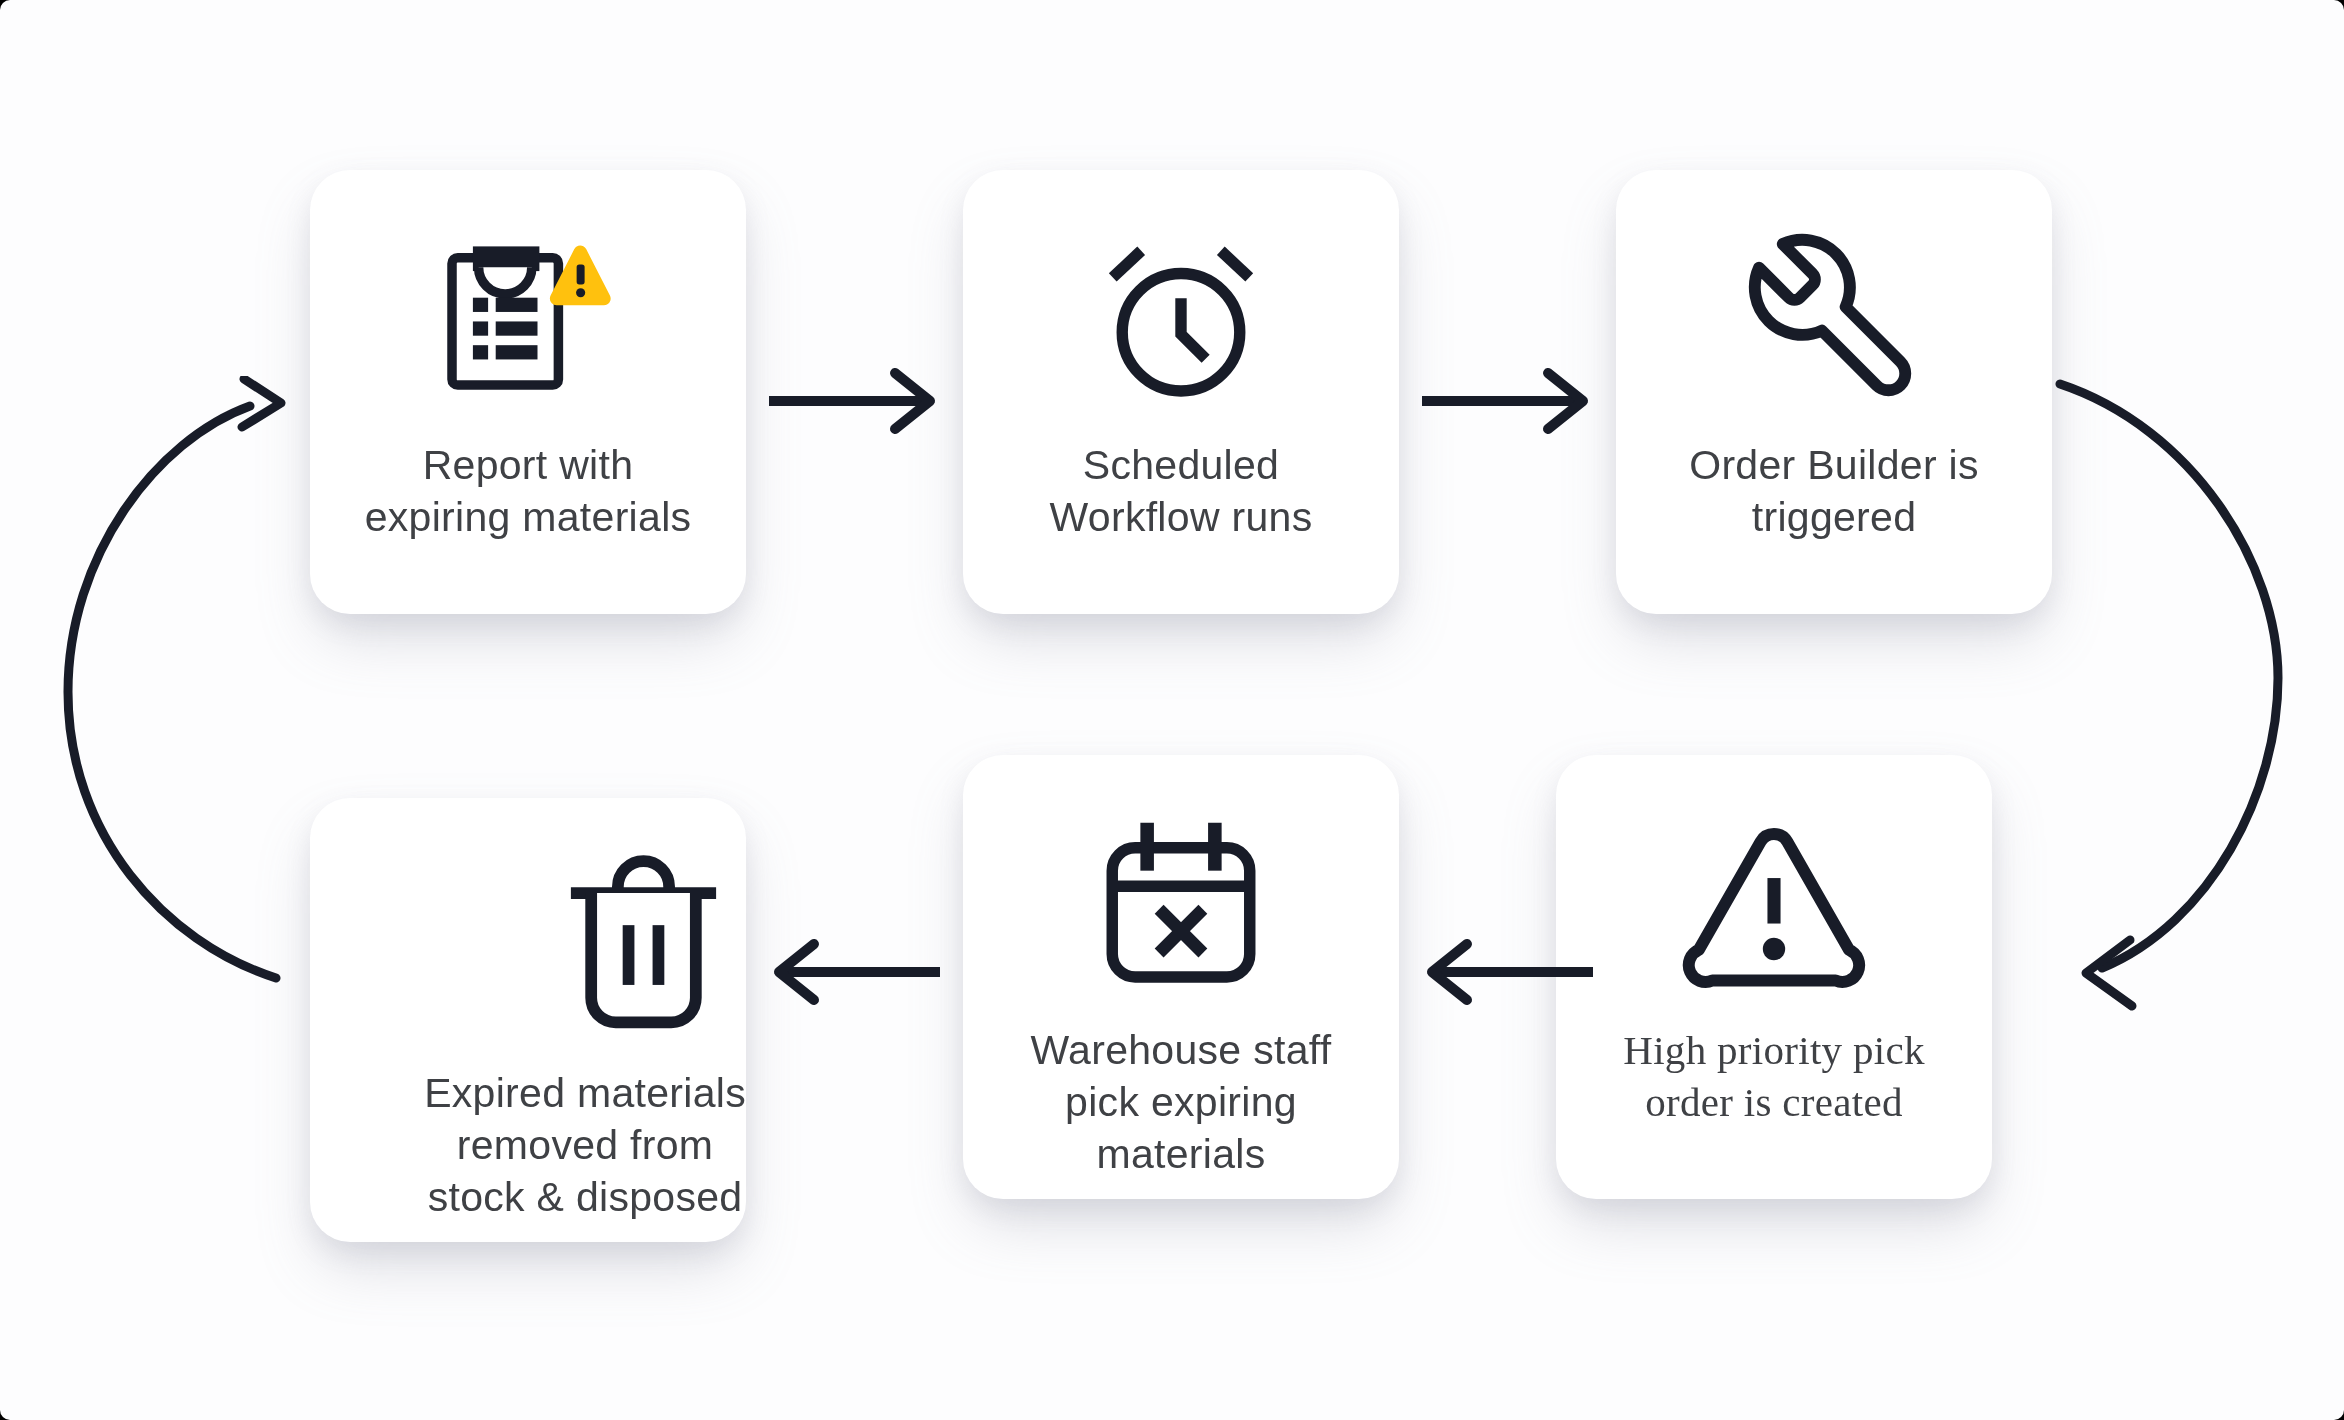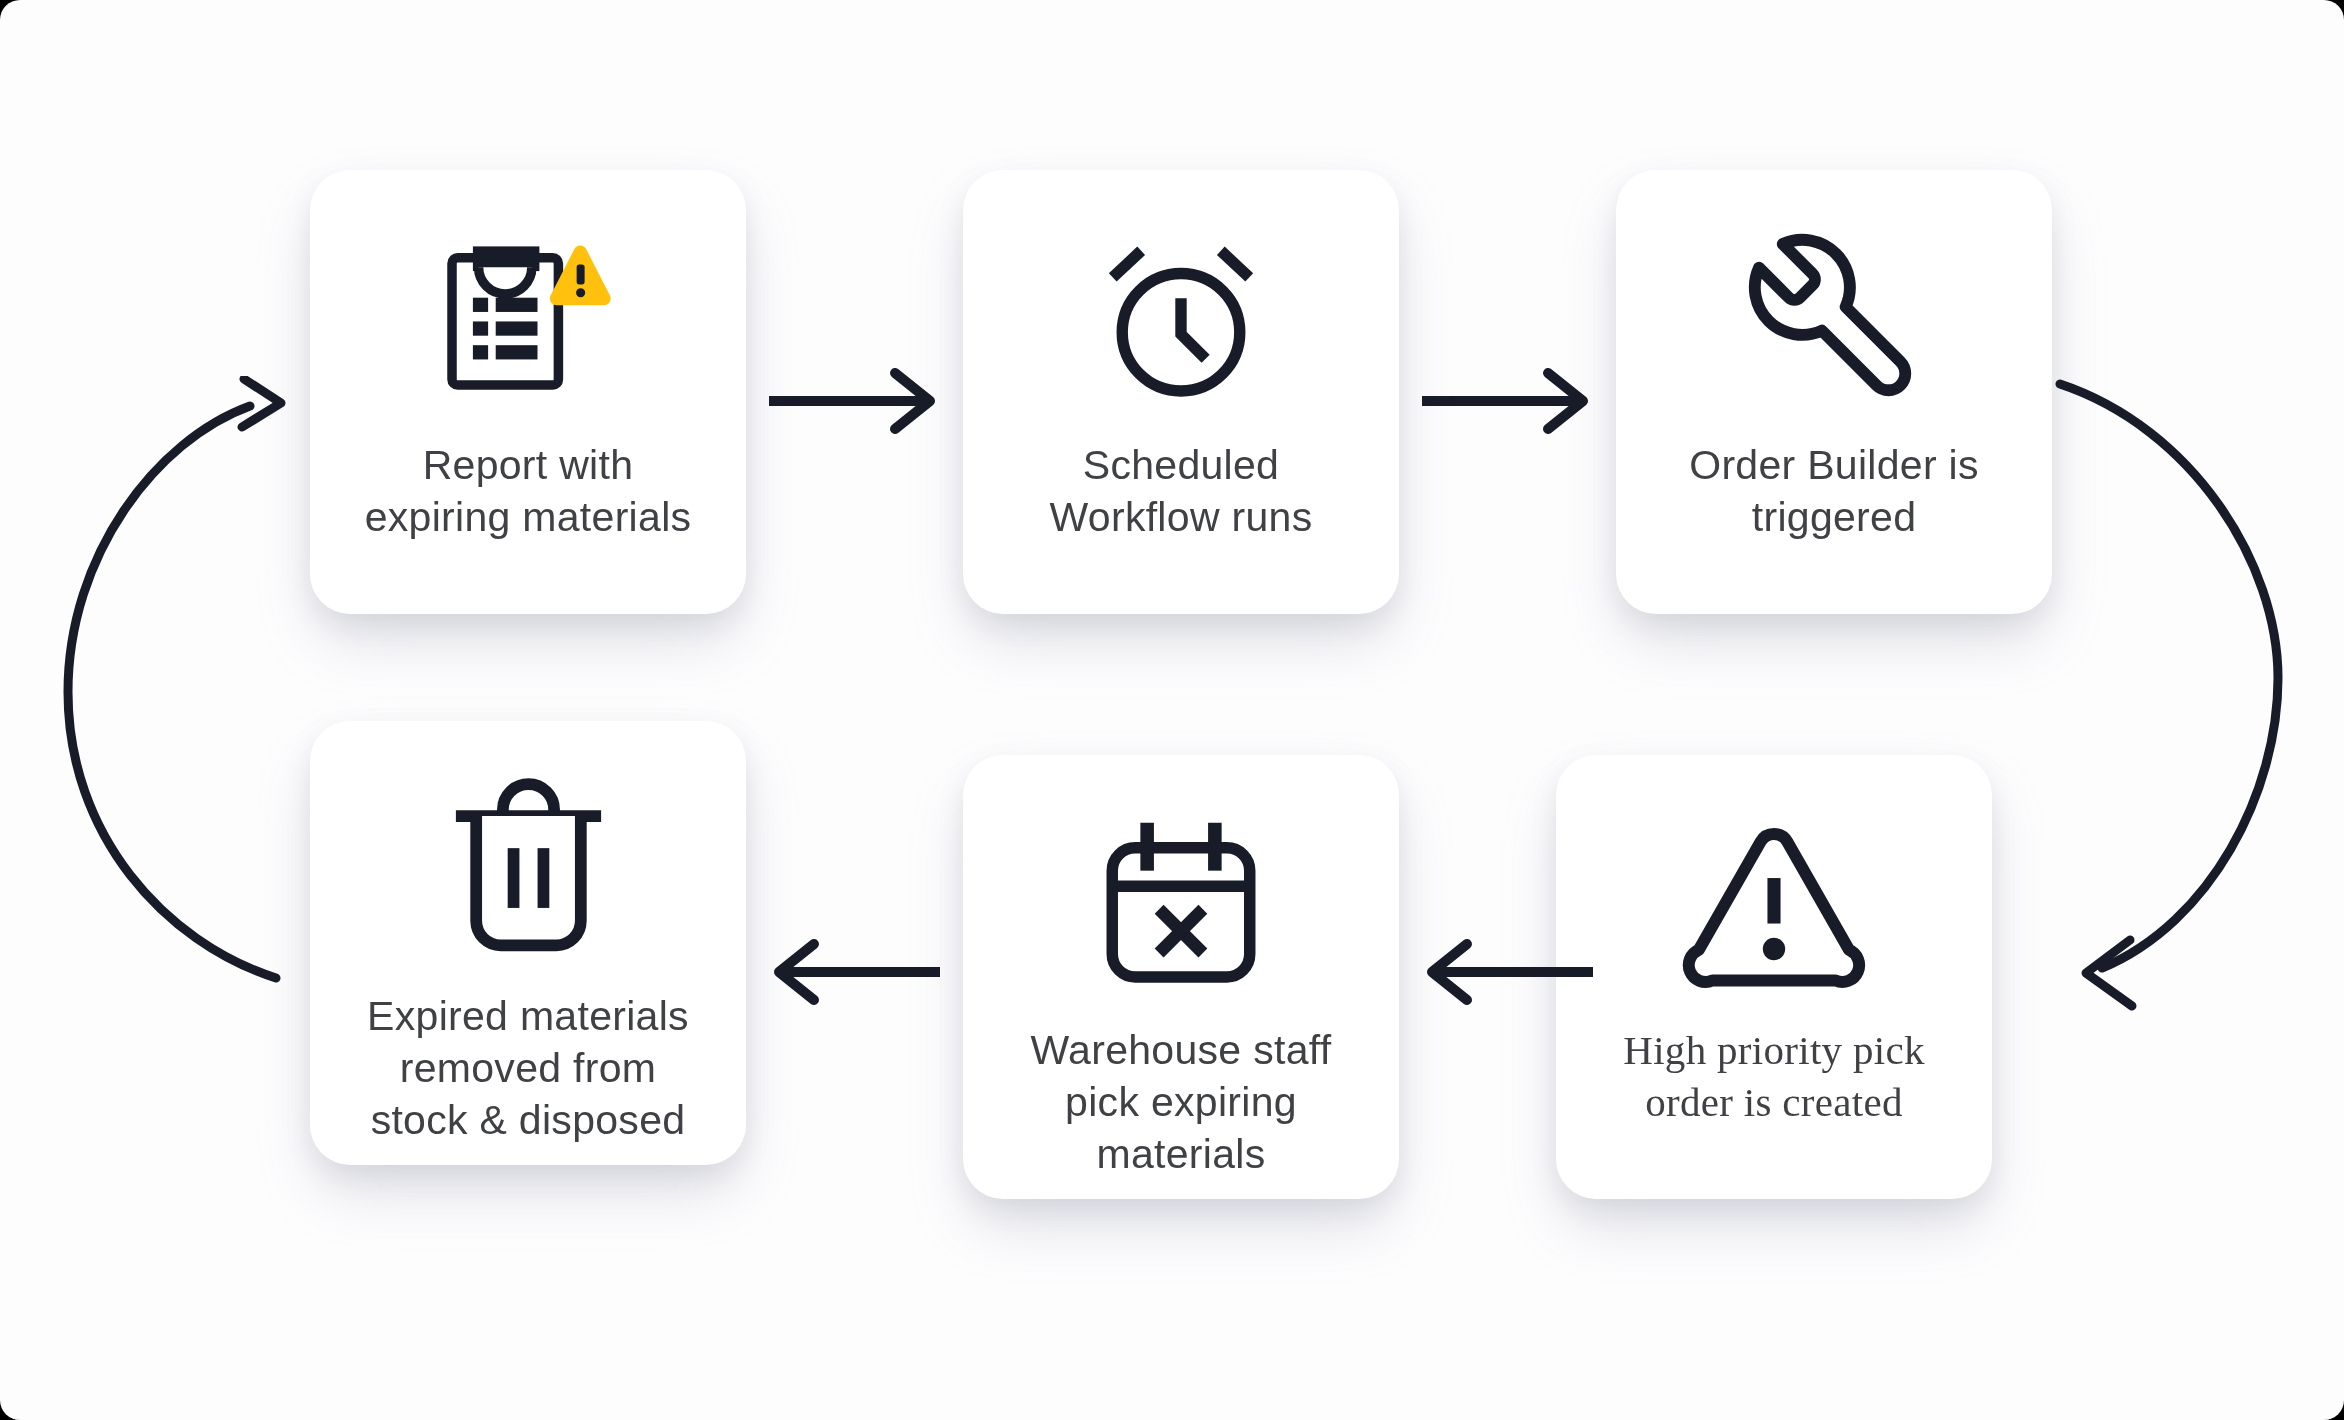--- a/index.html
+++ b/index.html
@@ -9,21 +9,21 @@
     height: 1420px;
     background: #000;
     overflow: hidden;
     font-family: "Liberation Sans", "DejaVu Sans", sans-serif;
   }
   .canvas {
     position: relative;
     width: 2344px;
     height: 1420px;
     background: #fdfdfe;
-    border-radius: 20px;
+    border-radius: 10px;
     overflow: hidden;
   }
   .card {
     position: absolute;
     width: 436px;
     height: 444px;
     background: #ffffff;
     border-radius: 40px;
     box-shadow: 0 30px 60px -8px rgba(138,144,160,0.30), 0 10px 24px rgba(138,144,160,0.15);
     display: flex;
@@ -94,21 +94,21 @@
         <circle cx="48" cy="55" r="31" fill="#ffffff" stroke="#181c28" stroke-width="6"></circle>
         <path d="M48 37 V56 L61 69" fill="none" stroke="#181c28" stroke-width="6" stroke-linecap="butt" stroke-linejoin="miter"></path>
         <path d="M12 26 L27 12" stroke="#181c28" stroke-width="6" stroke-linecap="butt"></path>
         <path d="M84 26 L69 12" stroke="#181c28" stroke-width="6" stroke-linecap="butt"></path>
       </svg>
     </div>
     <div class="label">Scheduled
 Workflow runs</div>
   </div>
 
-  <div class="card" style="left:310px; top:721px;">
+  <div class="card" style="left:310px; top:798px;align-items:flex-end;">
     <div class="icon-slot">
       <svg height="205" viewBox="0 0 96 96">
         <path d="M36 23 v-3 a12 12 0 0 1 24 0 v3" fill="none" stroke="#181c28" stroke-width="5.5"></path>
         <path d="M14 23 H82" stroke="#181c28" stroke-width="5.5" stroke-linecap="butt"></path>
         <path d="M23.5 23 V72 a11.5 11.5 0 0 0 11.5 11.5 H61 a11.5 11.5 0 0 0 11.5 -11.5 V23" fill="#ffffff" stroke="#181c28" stroke-width="5.5" stroke-linejoin="round"></path>
         <path d="M41 38 V66" stroke="#181c28" stroke-width="5.5" stroke-linecap="butt"></path>
         <path d="M55 38 V66" stroke="#181c28" stroke-width="5.5" stroke-linecap="butt"></path>
       </svg>
     </div>
     <div class="label">Expired materials

